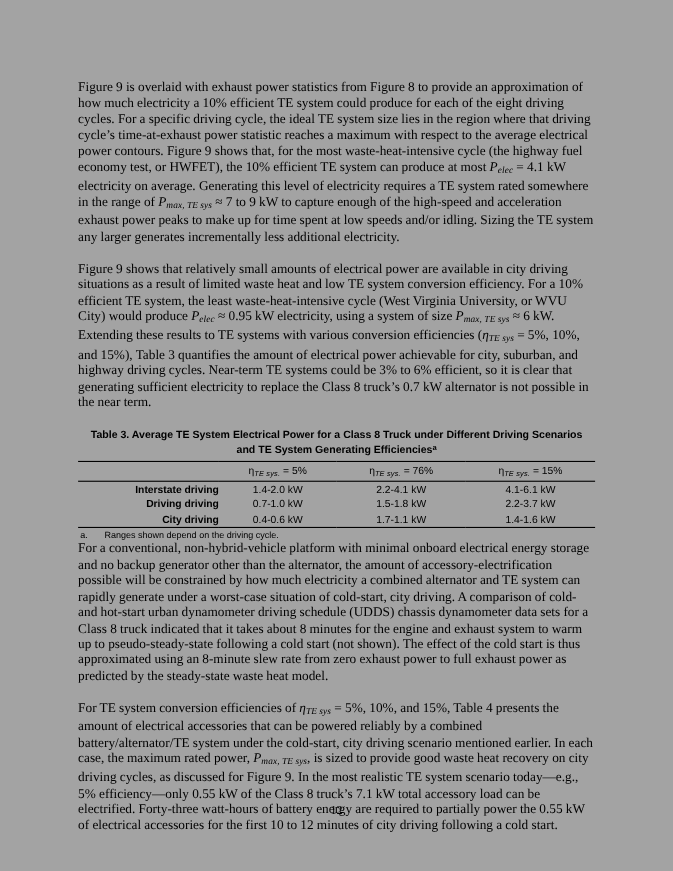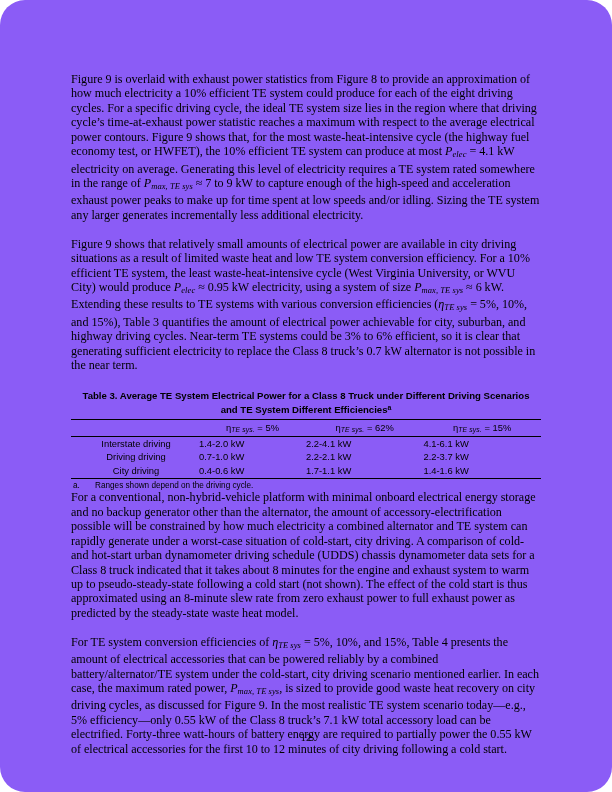--- a/index.html
+++ b/index.html
@@ -4,24 +4,23 @@
 <style>
   html, body {
     margin: 0;
     padding: 0;
     background: #ffffff;
   }
   .page {
     position: relative;
     width: 612px;
     height: 792px;
-    background: #8b5cf6;
+    background: #a3a3a3;
     overflow: hidden;
     box-sizing: border-box;
-    border-radius: 25px;
   }
   .content {
     position: absolute;
     left: 71px;
     top: 72px;
     width: 470px;
   }
   p.body-par {
     font-family: "Liberation Serif", "DejaVu Serif", serif;
     font-size: 12.1px;
@@ -76,31 +75,32 @@
     border-bottom: 1.1px solid #000;
     text-align: center;
     white-space: nowrap;
   }
   table.data-table thead th.rowhead-col {
     text-align: left;
     width: 128px;
   }
   table.data-table tbody td {
     padding: 1.2px 0 1.2px 0;
-    text-align: left;
+    text-align: center;
     white-space: nowrap;
     border: none;
   }
   table.data-table tbody tr:last-child td {
     border-bottom: 1.1px solid #000;
     padding-bottom: 2.0px;
   }
   table.data-table tbody td.rowhead {
-    text-align: center;
+    text-align: right;
     padding-left: 2px;
+    font-weight: bold;
   }
   .eta-head {
     display: inline-block;
   }
   .eta-head .eta-sym {
     font-style: normal;
   }
   .eta-head sub {
     font-size: 0.72em;
     font-style: italic;
@@ -137,42 +137,42 @@
 <body>
 
 <div class="page">
   <div class="content">
 
     <p class="body-par"><span>Figure 9 is overlaid with exhaust power statistics from Figure 8 to provide an approximation of how much electricity a 10% efficient TE system could produce for each of the eight driving cycles. For a specific driving cycle, the ideal TE system size lies in the region where that driving cycle’s time-at-exhaust power statistic reaches a maximum with respect to the average electrical power contours. Figure 9 shows that, for the most waste-heat-intensive cycle (the highway fuel economy test, or HWFET), the 10% efficient TE system can produce at most </span><i class="var">P</i><sub class="var">elec</sub><span> = 4.1 kW electricity on average. Generating this level of electricity requires a TE system rated somewhere in the range of </span><i class="var">P</i><sub class="var">max, TE sys</sub><span> ≈ 7 to 9 kW to capture enough of the high-speed and acceleration exhaust power peaks to make up for time spent at low speeds and/or idling. Sizing the TE system any larger generates incrementally less additional electricity.</span></p>
 
     <p class="body-par"><span>Figure 9 shows that relatively small amounts of electrical power are available in city driving situations as a result of limited waste heat and low TE system conversion efficiency. For a 10% efficient TE system, the least waste-heat-intensive cycle (West Virginia University, or WVU City) would produce </span><i class="var">P</i><sub class="var">elec</sub><span> ≈ 0.95 kW electricity, using a system of size </span><i class="var">P</i><sub class="var">max, TE sys</sub><span> ≈ 6 kW. Extending these results to TE systems with various conversion efficiencies (</span><i class="var">η</i><sub class="var">TE sys</sub><span> = 5%, 10%, and 15%), Table 3 quantifies the amount of electrical power achievable for city, suburban, and highway driving cycles. Near-term TE systems could be 3% to 6% efficient, so it is clear that generating sufficient electricity to replace the Class 8 truck’s 0.7 kW alternator is not possible in the near term.</span></p>
 
     <div class="table-block">
-      <div class="table-caption"><span>Table 3. Average TE System Electrical Power for a Class 8 Truck under Different Driving Scenarios</span> <span>and TE System Different Efficiencies</span><sup>a</sup></div>
+      <div class="table-caption"><span>Table 3. Average TE System Electrical Power for a Class 8 Truck under Different Driving Scenarios</span> <span>and TE System Generating Efficiencies</span><sup>a</sup></div>
 
       <table class="data-table">
         <thead>
           <tr>
             <th class="rowhead-col"></th>
             <th><span class="eta-head"><i class="eta-sym">η</i><sub>TE sys.</sub><span> = 5%</span></span></th>
-            <th><span class="eta-head"><i class="eta-sym">η</i><sub>TE sys.</sub><span> = 62%</span></span></th>
+            <th><span class="eta-head"><i class="eta-sym">η</i><sub>TE sys.</sub><span> = 76%</span></span></th>
             <th><span class="eta-head"><i class="eta-sym">η</i><sub>TE sys.</sub><span> = 15%</span></span></th>
           </tr>
         </thead>
         <tbody>
           <tr>
             <td class="rowhead">Interstate driving</td>
             <td>1.4-2.0 kW</td>
             <td>2.2-4.1 kW</td>
             <td>4.1-6.1 kW</td>
           </tr>
           <tr>
             <td class="rowhead">Driving driving</td>
             <td>0.7-1.0 kW</td>
-            <td>2.2-2.1 kW</td>
+            <td>1.5-1.8 kW</td>
             <td>2.2-3.7 kW</td>
           </tr>
           <tr>
             <td class="rowhead">City driving</td>
             <td>0.4-0.6 kW</td>
             <td>1.7-1.1  kW</td>
             <td>1.4-1.6  kW</td>
           </tr>
         </tbody>
       </table>

